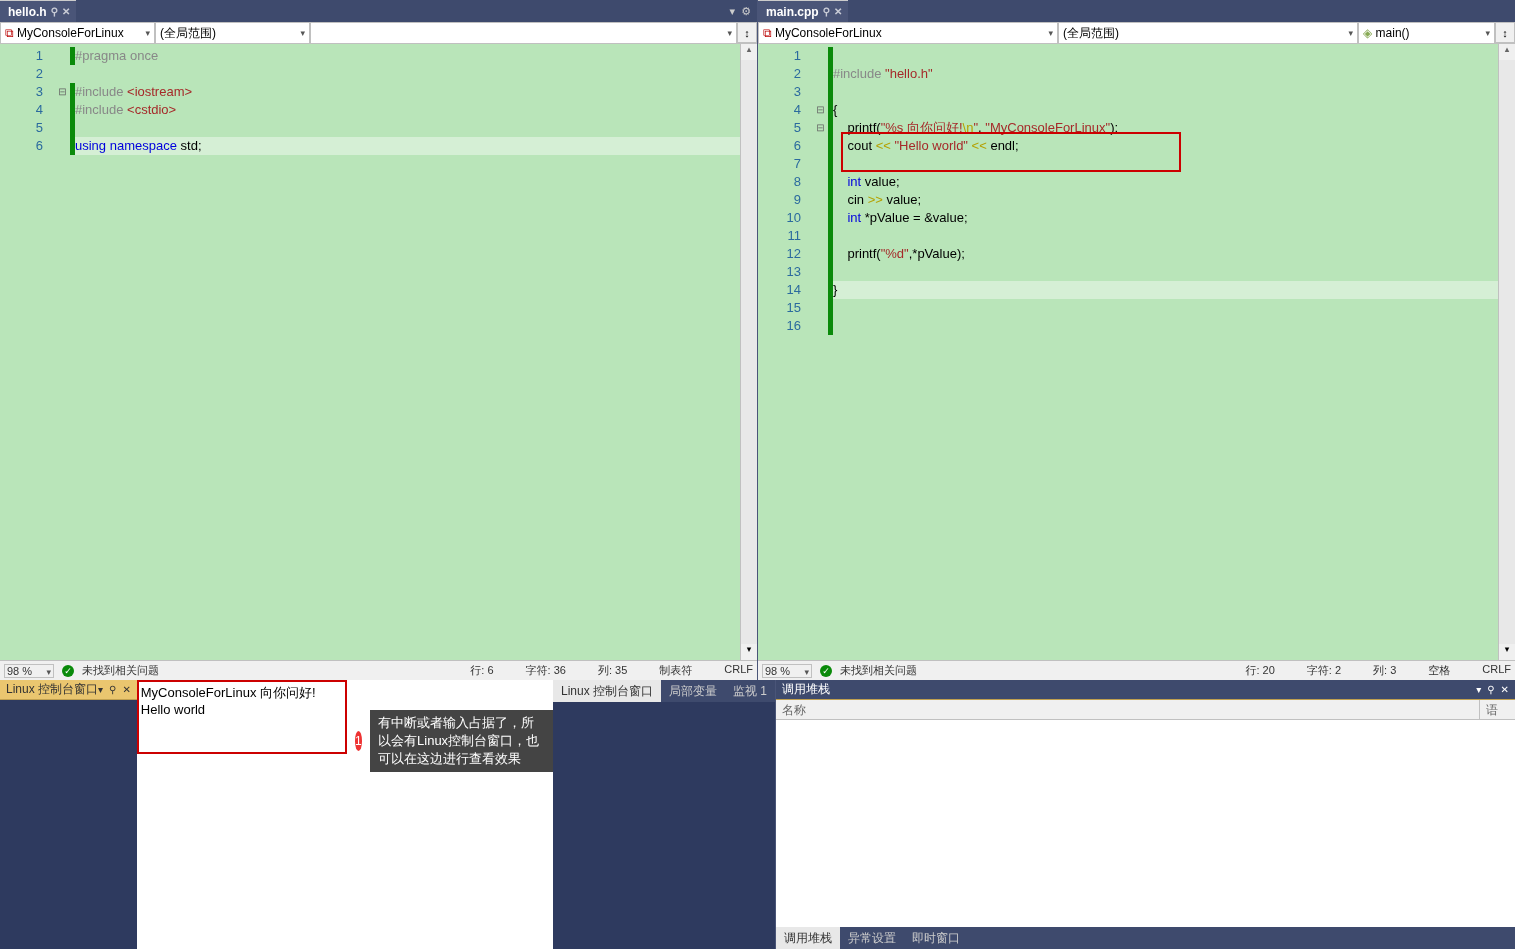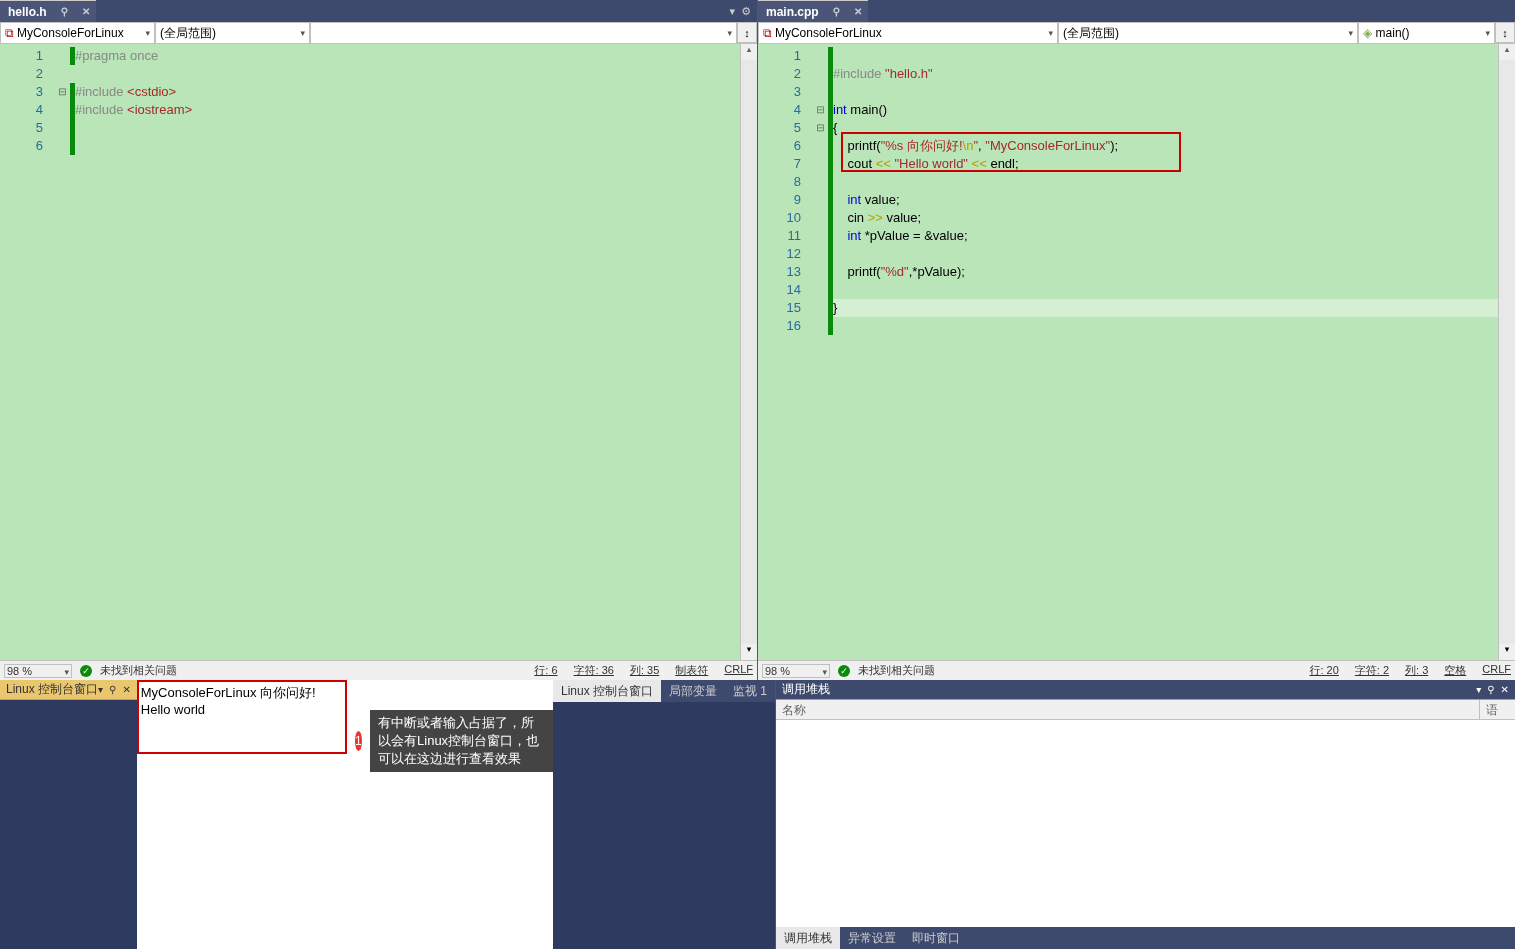--- a/index.html
+++ b/index.html
@@ -1,21 +1,21 @@
 <!DOCTYPE html>
 <html><head>
 <meta charset="utf-8">
 <style>
 * { margin: 0; padding: 0; box-sizing: border-box; font-family: "Segoe UI", Arial, sans-serif; }
 body { width: 1515px; height: 949px; background: #2e3a5f; display: flex; flex-direction: column; overflow: hidden; }
 .top-editors { display: flex; height: 680px; }
 .editor-pane { flex: 1; display: flex; flex-direction: column; border-right: 1px solid #4a5578; }
 .editor-pane:last-child { border-right: none; }
 .tab-bar { height: 22px; background: #3e4a6d; display: flex; align-items: center; position: relative; }
-.tab { height: 22px; background: #e8e8e8; color: #333; padding: 0 6px 0 8px; font-size: 12px; display: inline-flex; align-items: center; gap: 14px; border-top: 1px solid #ccc; }
+.tab { height: 22px; background: #e8e8e8; color: #333; padding: 0 6px 0 8px; font-size: 12px; display: inline-flex; align-items: center; gap: 4px; border-top: 1px solid #ccc; }
 .tab.active { background: #4a5578; color: #fff; font-weight: bold; }
 .tab .pin, .tab .close { font-size: 10px; opacity: 0.7; cursor: pointer; }
 .tab-bar-right { margin-left: auto; display: flex; gap: 6px; padding-right: 6px; color: #ccc; font-size: 11px; }
 .nav-bar { height: 22px; background: #f9a8d4; display: flex; border-bottom: 1px solid #c0c0c0; }
 .nav-dropdown { flex: 1; height: 22px; border: 1px solid #c0c0c0; background: #fff; font-size: 12px; padding: 0 4px; display: flex; align-items: center; justify-content: space-between; }
 .nav-dropdown.small { flex: 0 0 155px; }
 .nav-arrow { font-size: 9px; color: #555; }
 .nav-split-btn { width: 20px; border: 1px solid #c0c0c0; background: #f0f0f0; display: flex; align-items: center; justify-content: center; font-size: 11px; }
 .code-area { flex: 1; display: flex; background: #b9e5b9; position: relative; overflow: hidden; }
 .gutter { width: 55px; background: #b9e5b9; text-align: right; padding-right: 12px; font-family: Consolas, monospace; font-size: 13px; color: #2b6a9e; padding-top: 3px; }
@@ -31,23 +31,23 @@
 .kw { color: #0000dd; }
 .pp { color: #888888; }
 .inc { color: #a52a2a; }
 .str { color: #a52a2a; }
 .esc { color: #b4a000; }
 .current-line { background: rgba(255,255,255,0.4); }
 .scrollbar-v { width: 17px; background: #e8e8e8; border-left: 1px solid #c0c0c0; position: relative; }
 .sv-arrow { height: 16px; text-align: center; font-size: 9px; color: #666; background: #f0f0f0; }
 .sv-track { position: absolute; top: 16px; bottom: 16px; left: 0; right: 0; }
 .status-bar { height: 20px; background: #f0f0f0; border-top: 1px solid #c0c0c0; display: flex; align-items: center; font-size: 11px; color: #333; padding: 0 4px; gap: 8px; }
-.status-zoom { width: 68px; border: 1px solid #c0c0c0; font-size: 11px; padding: 0 2px; display: flex; justify-content: space-between; align-items: flex-end; }
+.status-zoom { width: 50px; border: 1px solid #c0c0c0; font-size: 11px; padding: 0 2px; display: flex; justify-content: space-between; align-items: flex-end; }
 .status-check { width: 12px; height: 12px; border-radius: 50%; background: #0a8a0a; color: #fff; font-size: 9px; display: inline-flex; align-items: center; justify-content: center; }
-.status-right { margin-left: auto; display: flex; gap: 16px; text-decoration: underline; }
+.status-right { margin-left: auto; display: flex; gap: 32px; }
 .bottom-section { flex: 1; display: flex; }
 .bottom-left { flex: 0 0 776px; display: flex; flex-direction: row; border-right: 1px solid #4a5578; }
 .bottom-right { flex: 1; display: flex; flex-direction: column; }
 .panel-header { height: 20px; background: #eac66f; color: #333; font-size: 12px; padding: 0 6px; display: flex; align-items: center; border-bottom: 1px solid #c0a050; }
 .panel-header.blue { background: #3e4a6d; color: #fff; }
 .panel-header-right { margin-left: auto; display: flex; gap: 6px; font-size: 10px; }
 .panel-body { flex: 1; background: #fff; position: relative; font-size: 13px; padding: 4px; }
 .console-content { position: relative; }
 .console-box { border: 2px solid #c00; position: absolute; top: 0; left: 0; width: 210px; height: 74px; }
 .annotation { position: absolute; left: 218px; top: 30px; display: flex; align-items: center; gap: 8px; }
@@ -114,23 +114,24 @@
         <div class="cb g"></div>
           <div class="cb"></div>
           <div class="cb g"></div>
           <div class="cb g"></div>
           <div class="cb g"></div>
           <div class="cb g"></div>
       </div>
       <div class="code-text">
         <div class="cl"><span class="pp">#pragma once</span></div>
         <div class="cl"></div>
+        <div class="cl"><span class="pp">#include </span><span class="inc">&lt;iostream&gt;</span></div>
         <div class="cl"><span class="pp">#include </span><span class="inc">&lt;cstdio&gt;</span></div>
-        <div class="cl"><span class="pp">#include </span><span class="inc">&lt;iostream&gt;</span></div>
-        <div class="cl"></div>
+        <div class="cl"></div>
+        <div class="cl current-line"><span class="kw">using</span> <span class="kw">namespace</span><span> std;</span></div>
       </div>
       <div class="scrollbar-v">
         <div class="sv-arrow">▴</div>
           <div class="sv-track"></div>
           <div class="sv-arrow-b">▾</div>
       </div>
     </div>
     <div class="status-bar">
       <div class="status-zoom">
           <span>98 %</span>
@@ -223,21 +224,20 @@
           <div class="cb g"></div>
           <div class="cb g"></div>
           <div class="cb g"></div>
           <div class="cb g"></div>
           <div class="cb g"></div>
       </div>
       <div class="code-text">
         <div class="cl"></div>
         <div class="cl"><span class="pp">#include </span><span class="inc">"hello.h"</span></div>
         <div class="cl"></div>
-        <div class="cl"><span class="kw">int</span><span> main()</span></div>
         <div class="cl"><span>{</span></div>
         <div class="cl"><span>    printf(</span><span class="str">"%s 向你问好!</span><span class="esc">\n</span><span class="str">"</span><span>, </span><span class="str">"MyConsoleForLinux"</span><span>);</span></div>
         <div class="cl"><span>    cout </span><span class="esc">&lt;&lt;</span><span> </span><span class="str">"Hello world"</span><span> </span><span class="esc">&lt;&lt;</span><span> endl;</span></div>
         <div class="cl"></div>
         <div class="cl">    <span class="kw">int</span><span> value;</span></div>
         <div class="cl"><span>    cin </span><span class="esc">&gt;&gt;</span><span> value;</span></div>
         <div class="cl">    <span class="kw">int</span><span> *pValue = &amp;value;</span></div>
         <div class="cl"></div>
         <div class="cl"><span>    printf(</span><span class="str">"%d"</span><span>,*pValue);</span></div>
         <div class="cl"></div>

